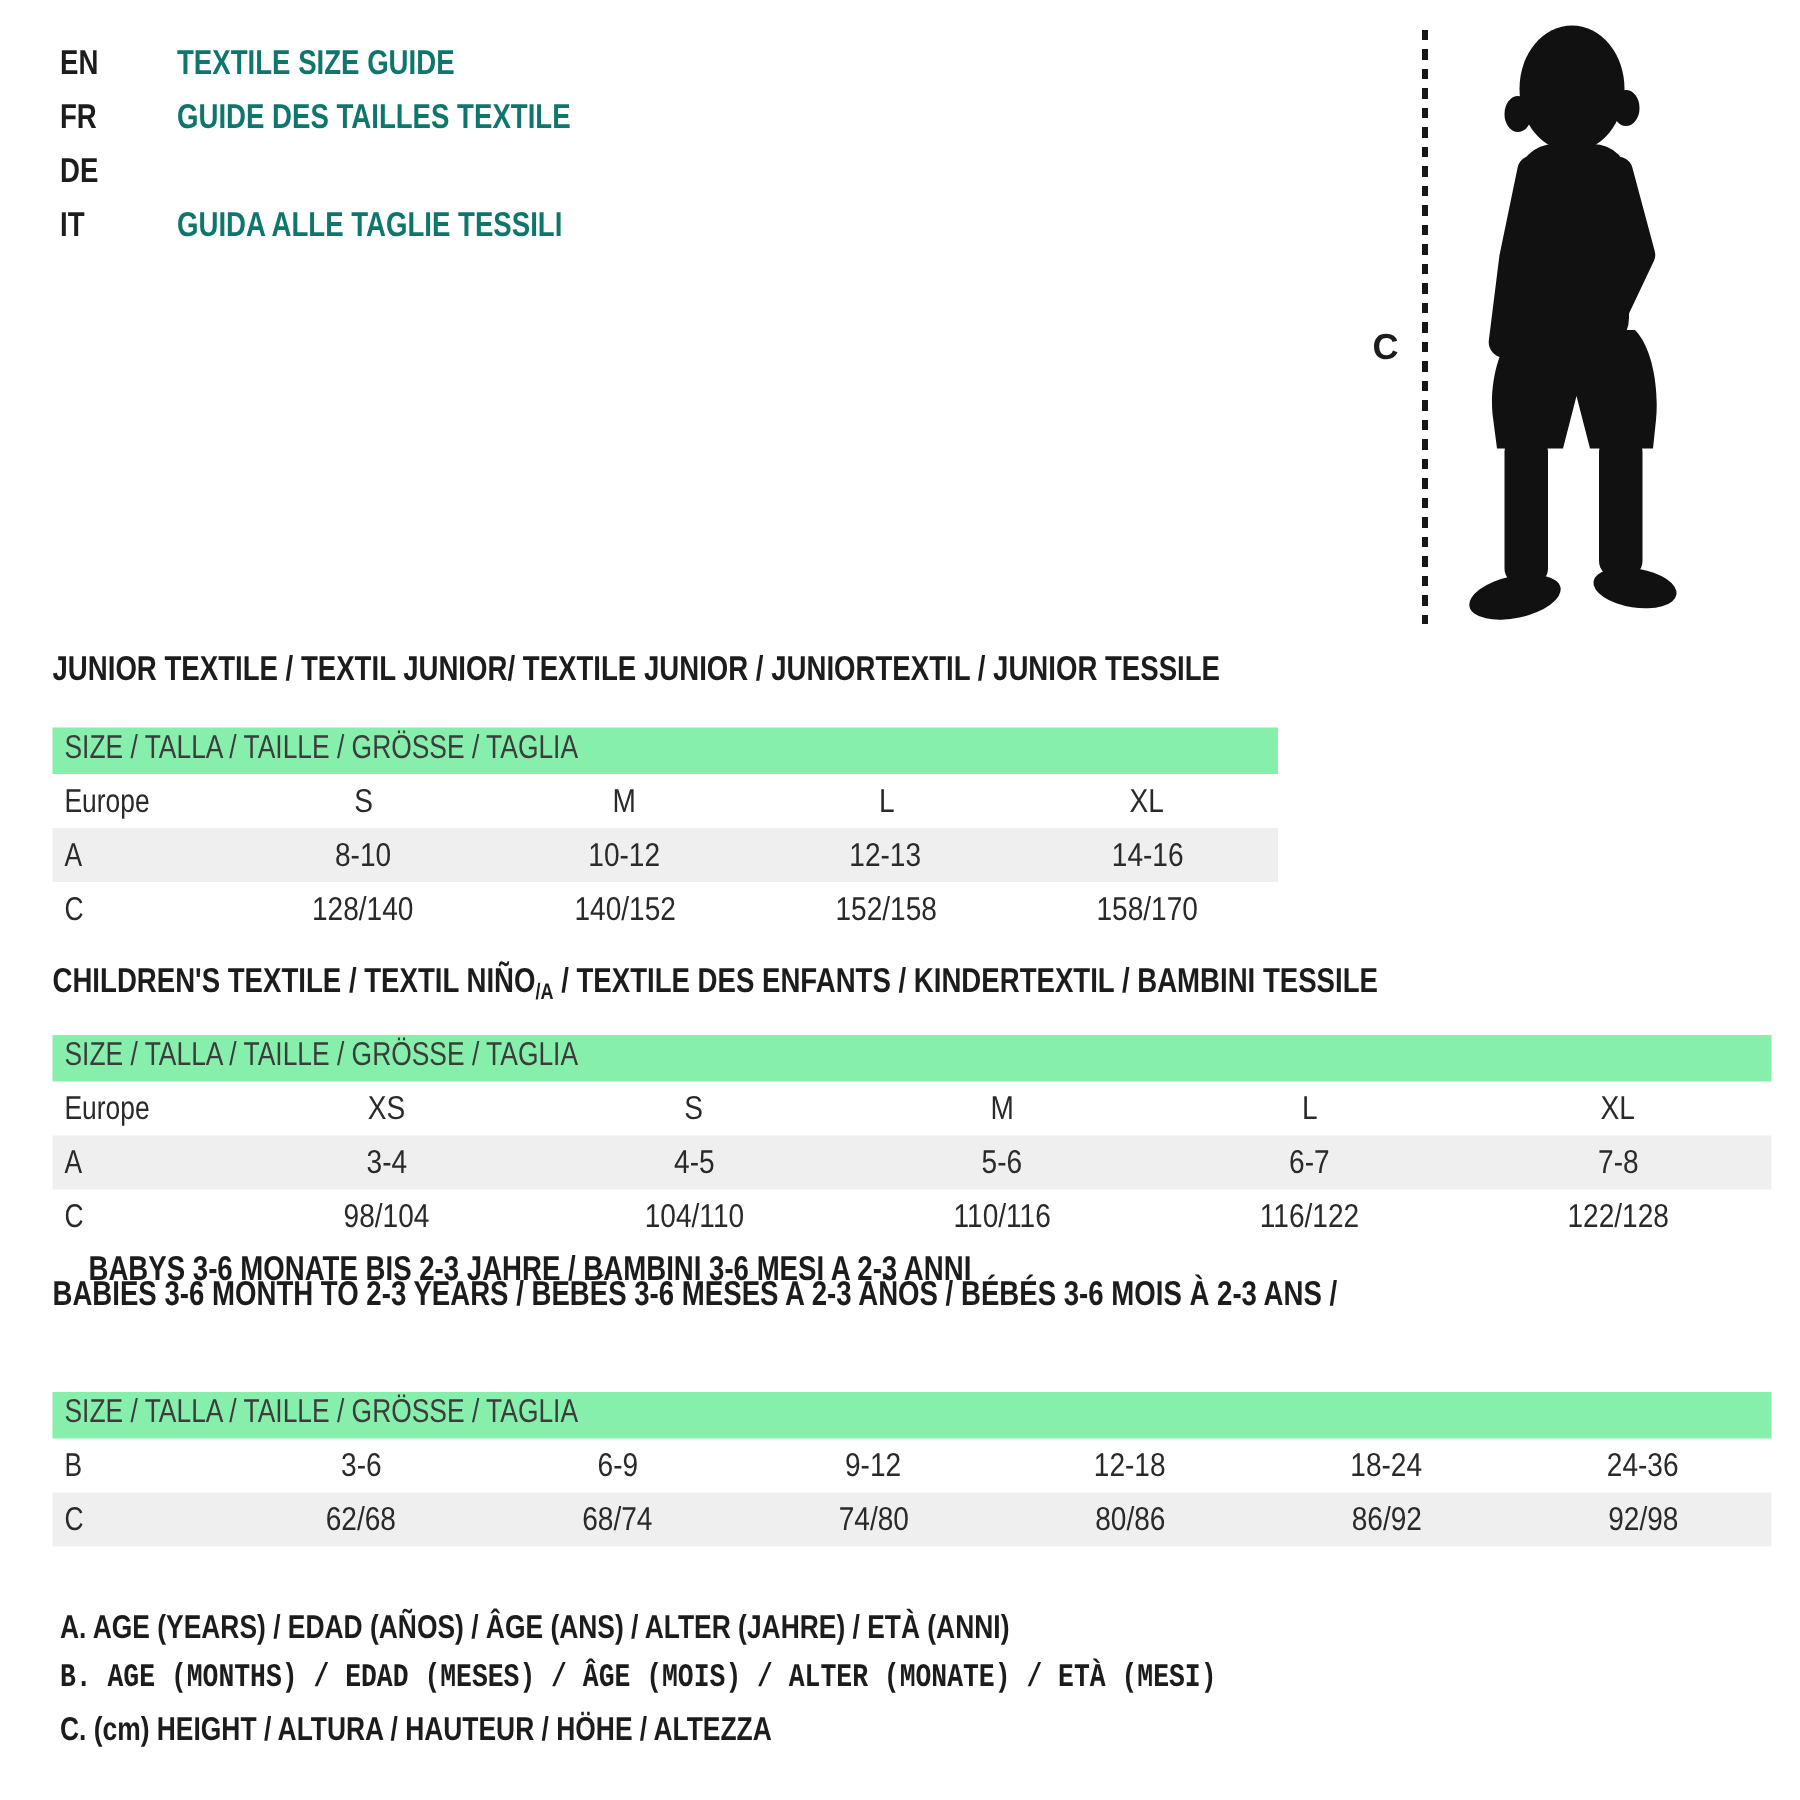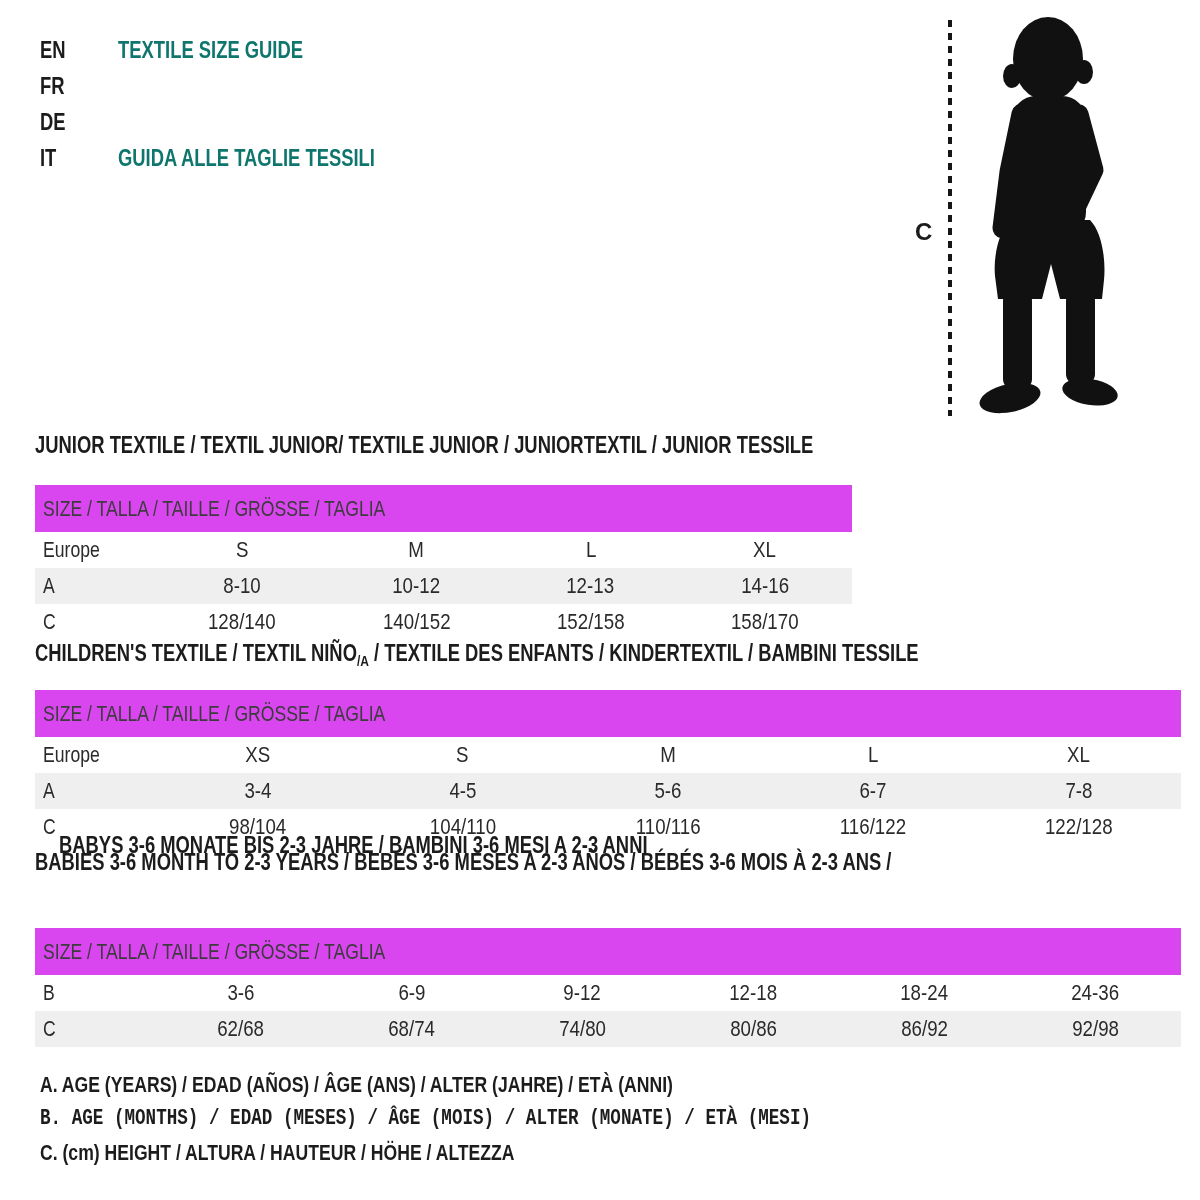--- a/index.html
+++ b/index.html
@@ -6,31 +6,31 @@
   body{
     width:1200px;height:1200px;position:relative;background:#ffffff;
     font-family:"Liberation Sans", sans-serif;color:#222;overflow:hidden;
   }
   .abs{position:absolute;}
   
   .cond{display:inline-block;transform:scaleX(0.8);transform-origin:0 50%;white-space:nowrap;}
   .condc{display:inline-block;transform:scaleX(0.85);transform-origin:50% 50%;white-space:nowrap;}
 
   
-  .lang-row{display:flex;height:36px;align-items:flex-end;}
+  .lang-row{display:flex;height:36px;align-items:flex-start;}
   .lang-code{width:78px;font-weight:700;font-size:23px;color:#1c1c1c;}
   .lang-label{font-weight:700;font-size:23px;color:#0f766e;}
 
   
   .sec-title{font-weight:700;font-size:23px;color:#1c1c1c;letter-spacing:0px;}
   .sub{font-size:15px;vertical-align:-5px;}
 
   
   .stable{position:absolute;}
-  .thead{height:47px;background:#d946ef;display:flex;align-items:center;padding-left:8px;box-sizing:border-box;}
+  .thead{height:31px;background:#86efac;display:flex;align-items:flex-start;padding-left:8px;box-sizing:border-box;}
   .thead .hline{font-size:22px;font-weight:500;color:#3c3c3c;}
   .trow{height:36px;display:flex;align-items:center;box-sizing:border-box;}
   .trow.altrow{background:#efefef;}
   .tlabel{width:120px;padding-left:8px;box-sizing:border-box;font-size:22px;color:#2a2a2a;}
   .tcell{flex:1;text-align:center;font-size:22px;color:#2a2a2a;}
 
   
   .legend-line{font-weight:700;font-size:22px;color:#1c1c1c;}
 
   
@@ -40,20 +40,21 @@
 </head>
 <body>
 
 <div class="abs" style="left:40px;top:28px;">
   <div class="lang-row">
     <span class="lang-code"><span class="cond">EN</span></span>
     <span class="lang-label"><span class="cond">TEXTILE SIZE GUIDE</span></span>
   </div>
   <div class="lang-row">
     <span class="lang-code"><span class="cond">FR</span></span>
+    <span class="lang-label"><span class="cond">GUIDE DES TAILLES TEXTILE</span></span>
   </div>
   <div class="lang-row">
     <span class="lang-code"><span class="cond">DE</span></span>
   </div>
   <div class="lang-row">
     <span class="lang-code"><span class="cond">IT</span></span>
     <span class="lang-label"><span class="cond">GUIDA ALLE TAGLIE TESSILI</span></span>
   </div>
 </div>
 

